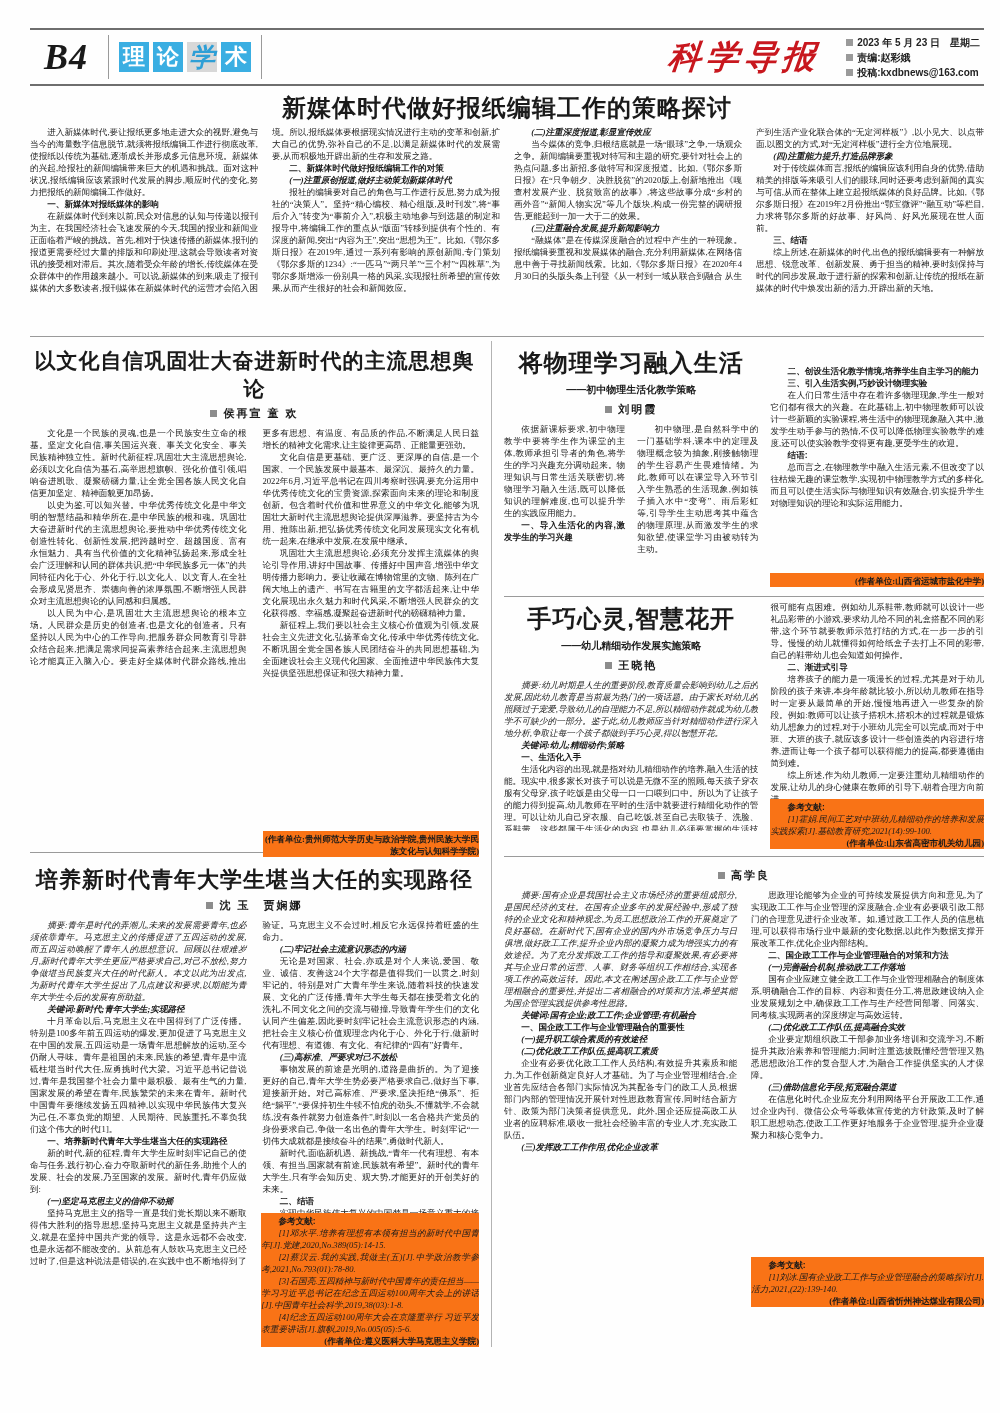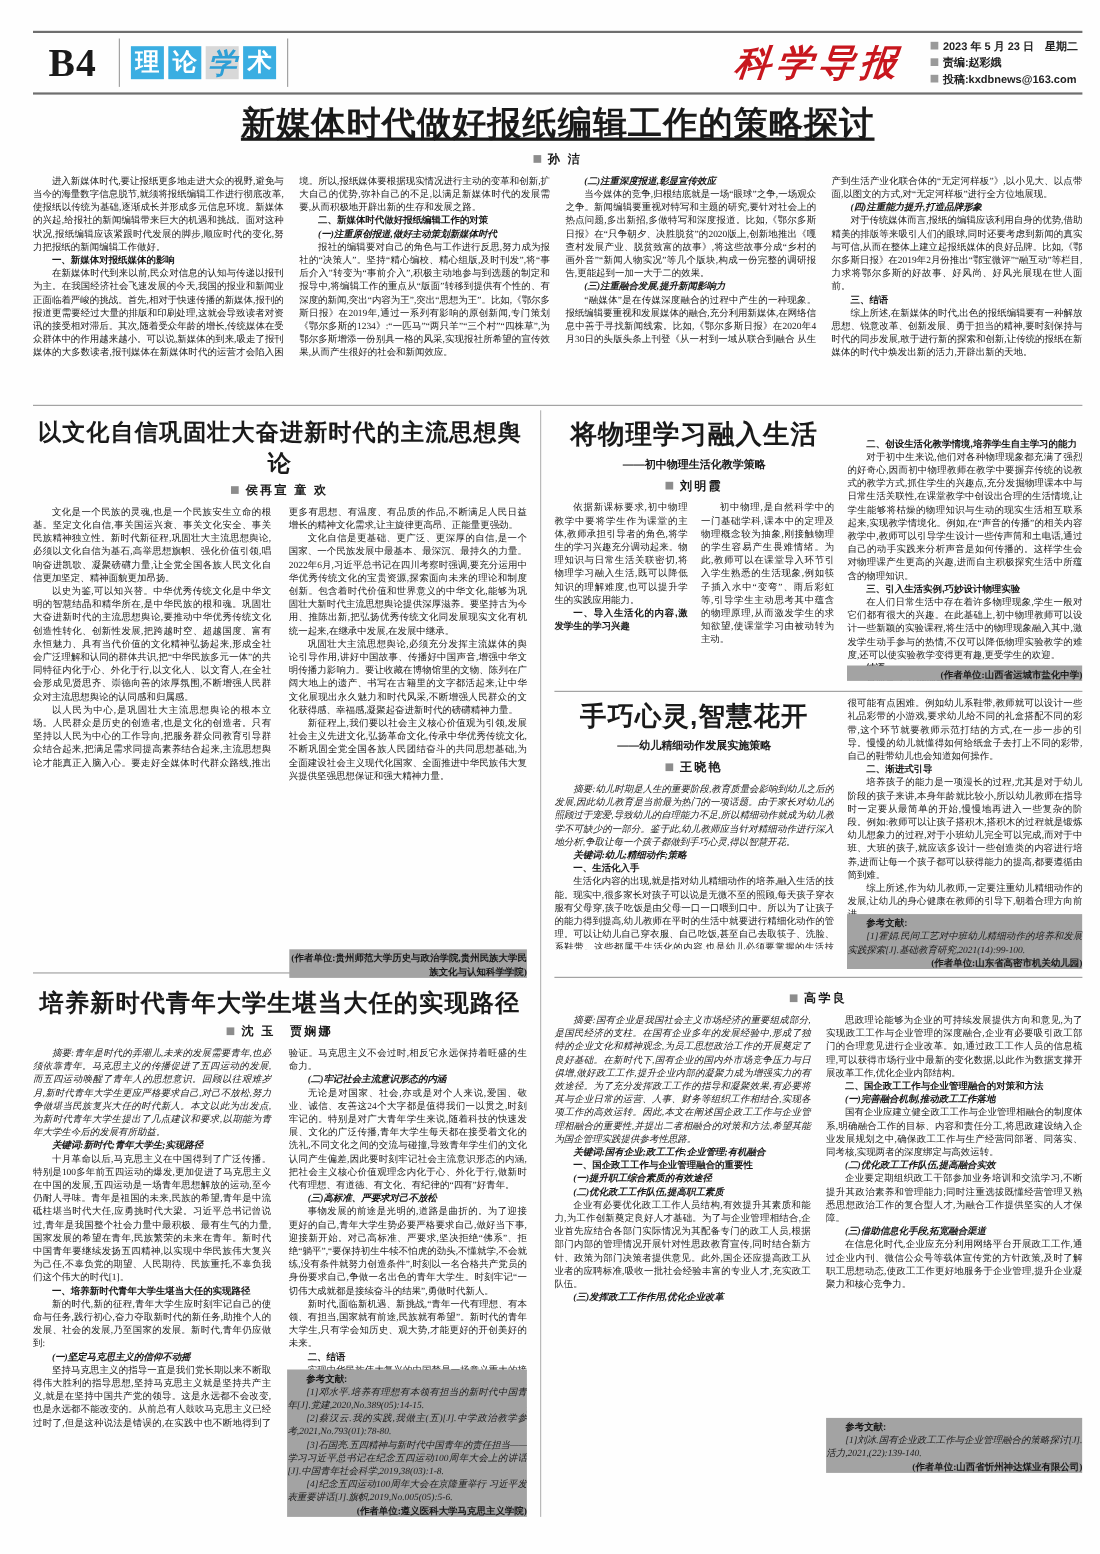--- a/index.html
+++ b/index.html
@@ -1,20 +1,20 @@
 <!DOCTYPE html>
 <html><head>
 <meta charset="utf-8">
 <style>
   html,body{margin:0;padding:0;background:#e8e8e8;}
   body{width:1000px;height:1413px;overflow:hidden;font-family:"Liberation Serif","DejaVu Serif",serif;color:#1a1a1a;}
   .sheet{width:1000px;height:1413px;background:#fefefe;box-sizing:border-box;padding:28px 16px 10px 30px;}
   
   .masthead{border-top:2px solid #6e6e6e;border-bottom:2px solid #6e6e6e;height:58px;display:flex;align-items:center;box-sizing:border-box;}
-  .pageno{font-family:"Liberation Serif",serif;font-weight:bold;font-size:36px;letter-spacing:1px;margin:0 10px 0 14px;}
+  .pageno{font-family:"Liberation Serif",serif;font-weight:bold;font-size:36px;letter-spacing:1px;margin:0 10px 0 14px;font-style:italic;}
   .vline{width:1px;height:44px;background:#9a9a9a;margin:0 10px;}
   .logoboxes{display:flex;align-items:center;gap:4px;}
   .lbox, .lbox-blue{width:30px;height:30px;background:#3aaee2;color:#fff;font-family:"Liberation Sans",sans-serif;font-weight:bold;font-size:22px;display:flex;align-items:center;justify-content:center;}
   .lbox-gray{width:30px;height:30px;background:#d8d8d8;color:#2e9fd6;font-family:"DejaVu Serif",serif;font-style:italic;font-weight:bold;font-size:26px;display:flex;align-items:center;justify-content:center;}
   .mast-right{margin-left:auto;display:flex;align-items:center;gap:26px;}
   .papername{color:#c8171e;font-family:"DejaVu Serif",serif;font-weight:bold;font-style:italic;font-size:33px;letter-spacing:5px;transform:skewX(-6deg);}
   .pubinfo{font-family:"Liberation Sans",sans-serif;font-size:10px;font-weight:bold;line-height:15px;color:#222;padding-right:4px;}
   .pubinfo .sq{display:inline-block;width:7px;height:7px;background:#9a9a9a;margin-right:4px;}
   
   .a-title{font-family:"Liberation Sans","DejaVu Sans",sans-serif;font-weight:bold;text-align:center;letter-spacing:1px;margin:6px 0 2px;}
@@ -24,23 +24,23 @@
   .flow{font-size:8.6px;line-height:12px;text-align:justify;position:relative;overflow:hidden;}
   .flow p{margin:0;}
   .b-p{text-indent:2em;}
   .b-lead{text-indent:0;}
   .b-h{font-family:Liberation Sans, sans-serif;font-weight:bold;text-indent:2em;}
   .b-hk{font-weight:bold;font-style:italic;text-indent:2em;}
   .b-ab{font-style:italic;text-indent:2em;}
   .b-kw{font-weight:bold;font-style:italic;text-indent:2em;}
   .b-ref{font-style:italic;text-indent:2em;}
   .b-attr{text-align:right;font-weight:bold;text-indent:0;}
-  .endnote{position:absolute;right:0;bottom:0;background:#a3a3a3;padding-top:2px;}
-  
-  .art1 .a-title{font-size:31px;text-decoration:underline;}
+  .endnote{position:absolute;right:0;bottom:0;background:#f97316;padding-top:2px;}
+  
+  .art1 .a-title{font-size:24px;}
   .art1-body{column-count:4;column-gap:14px;height:202px;}
   .art1{border-bottom:1px solid #9a9a9a;padding-bottom:8px;}
   
   .lower{display:flex;margin-top:4px;}
   .col-left{width:462px;box-sizing:border-box;border-right:1px solid #b3b3b3;padding-right:12px;}
   .col-right{flex:1;padding-left:12px;min-width:0;}
   
   .art2{height:506px;box-sizing:border-box;border-bottom:1px solid #9a9a9a;}
   .art2 .a-title{font-size:21px;}
   .art2-body{column-count:2;column-gap:16px;height:430px;}
@@ -87,21 +87,20 @@
       <div class="pubinfo">
         <div><span class="sq"></span><span>2023 年 5 月 23 日　星期二</span></div>
         <div><span class="sq"></span><span>责编:赵彩娥</span></div>
         <div><span class="sq"></span><span>投稿:kxdbnews@163.com</span></div>
       </div>
     </div>
   </div>
 
   <div class="art1">
     <div class="a-title">新媒体时代做好报纸编辑工作的策略探讨</div>
-    <div class="byline"><span class="sq"></span><span>孙 洁</span></div>
     <div class="flow art1-body">
         <p class="b-p">进入新媒体时代,要让报纸更多地走进大众的视野,避免与当今的海量数字信息脱节,就须将报纸编辑工作进行彻底改革,使报纸以传统为基础,逐渐成长并形成多元信息环境。新媒体的兴起,给报社的新闻编辑带来巨大的机遇和挑战。面对这种状况,报纸编辑应该紧跟时代发展的脚步,顺应时代的变化,努力把报纸的新闻编辑工作做好。</p>
         <p class="b-h">一、新媒体对报纸媒体的影响</p>
         <p class="b-p">在新媒体时代到来以前,民众对信息的认知与传递以报刊为主。在我国经济社会飞速发展的今天,我国的报业和新闻业正面临着严峻的挑战。首先,相对于快速传播的新媒体,报刊的报道更需要经过大量的排版和印刷处理,这就会导致读者对资讯的接受相对滞后。其次,随着受众年龄的增长,传统媒体在受众群体中的作用越来越小。可以说,新媒体的到来,吸走了报刊媒体的大多数读者,报刊媒体在新媒体时代的运营才会陷入困境。所以,报纸媒体要根据现实情况进行主动的变革和创新,扩大自己的优势,弥补自己的不足,以满足新媒体时代的发展需要,从而积极地开辟出新的生存和发展之路。</p>
         <p class="b-h">二、新媒体时代做好报纸编辑工作的对策</p>
         <p class="b-hk">(一)注重原创报道,做好主动策划新媒体时代</p>
         <p class="b-p">报社的编辑要对自己的角色与工作进行反思,努力成为报社的“决策人”。坚持“精心编校、精心组版,及时刊发”,将“事后介入”转变为“事前介入”,积极主动地参与到选题的制定和报导中,将编辑工作的重点从“版面”转移到提供有个性的、有深度的新闻,突出“内容为王”,突出“思想为王”。比如,《鄂尔多斯日报》在2019年,通过一系列有影响的原创新闻,专门策划《鄂尔多斯的1234》:“一匹马”“两只羊”“三个村”“四株草”,为鄂尔多斯增添一份别具一格的风采,实现报社所希望的宣传效果,从而产生很好的社会和新闻效应。</p>
         <p class="b-hk">(二)注重深度报道,彰显宣传效应</p>
         <p class="b-p">当今媒体的竞争,归根结底就是一场“眼球”之争,一场观众之争。新闻编辑要重视对特写和主题的研究,要针对社会上的热点问题,多出新招,多做特写和深度报道。比如,《鄂尔多斯日报》在“只争朝夕、决胜脱贫”的2020版上,创新地推出《嘎查村发展产业、脱贫致富的故事》,将这些故事分成“乡村的画外音”“新闻人物实况”等几个版块,构成一份完整的调研报告,更能起到一加一大于二的效果。</p>
         <p class="b-hk">(三)注重融合发展,提升新闻影响力</p>
@@ -180,21 +179,20 @@
                 <p class="b-h">一、导入生活化的内容,激发学生的学习兴趣</p>
                 <p class="b-p">初中物理,是自然科学中的一门基础学科,课本中的定理及物理概念较为抽象,刚接触物理的学生容易产生畏难情绪。为此,教师可以在课堂导入环节引入学生熟悉的生活现象,例如筷子插入水中“变弯”、雨后彩虹等,引导学生主动思考其中蕴含的物理原理,从而激发学生的求知欲望,使课堂学习由被动转为主动。</p>
               </div>
           </div>
           <div class="rpart">
             <div class="flow art3-rbody">
               <div class="endnote" style="width:100%;">
                   <p class="b-attr">(作者单位:山西省运城市盐化中学)</p>
                 </div>
             <p class="b-h">二、创设生活化教学情境,培养学生自主学习的能力</p>
-                <p class="b-p">对于初中生来说,他们对各种物理现象都充满了强烈的好奇心,因而初中物理教师在教学中要摒弃传统的说教式的教学方式,抓住学生的兴趣点,充分发掘物理课本中与日常生活关联性,在课堂教学中创设出合理的生活情境,让学生能够将枯燥的物理知识与生动的现实生活相互联系起来,实现教学情境化。例如,在“声音的传播”的相关内容教学中,教师可以引导学生设计一些传声筒和土电话,通过自己的动手实践来分析声音是如何传播的。这样学生会对物理课产生更高的兴趣,进而自主积极探究生活中所蕴含的物理知识。</p>
                 <p class="b-h">三、引入生活实例,巧妙设计物理实验</p>
                 <p class="b-p">在人们日常生活中存在着许多物理现象,学生一般对它们都有很大的兴趣。在此基础上,初中物理教师可以设计一些新颖的实验课程,将生活中的物理现象融入其中,激发学生动手参与的热情,不仅可以降低物理实验教学的难度,还可以使实验教学变得更有趣,更受学生的欢迎。</p>
                 <p class="b-h">结语:</p>
                 <p class="b-p">总而言之,在物理教学中融入生活元素,不但改变了以往枯燥无趣的课堂教学,实现初中物理教学方式的多样化,而且可以使生活实际与物理知识有效融合,切实提升学生对物理知识的理论和实际运用能力。</p>
               </div>
           </div>
         </div>
       </div>
 
       <div class="art4">

